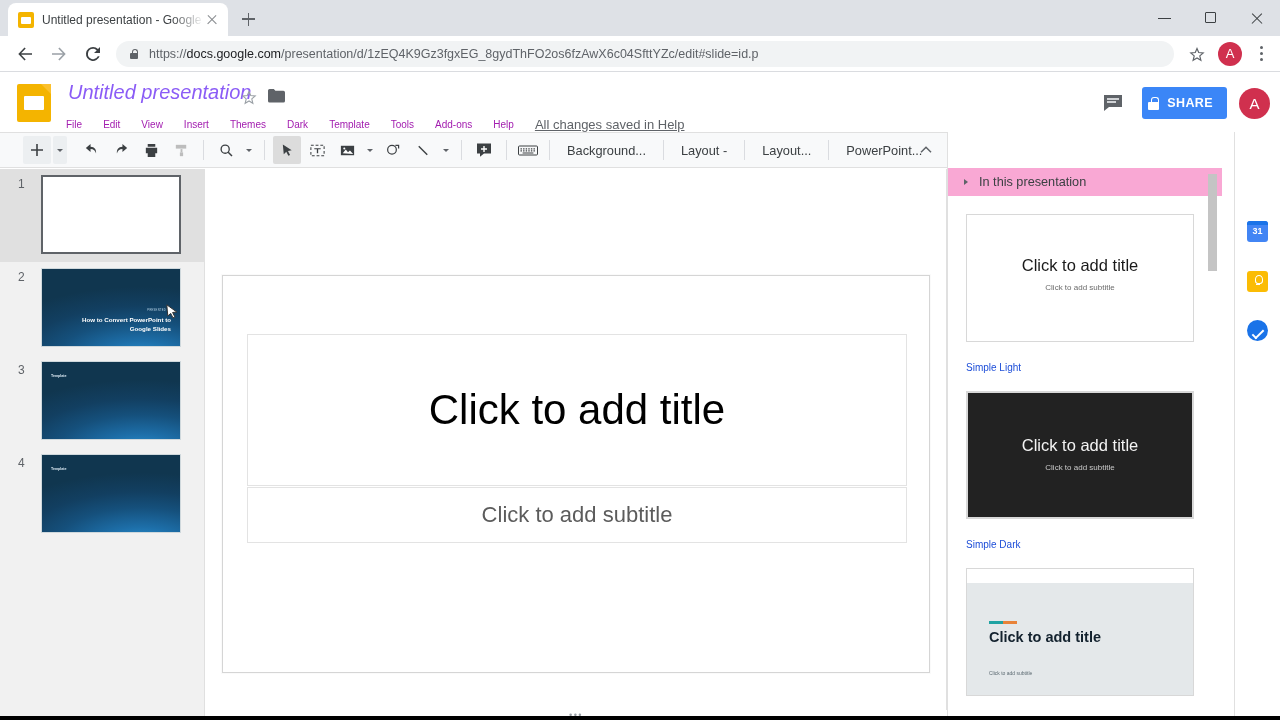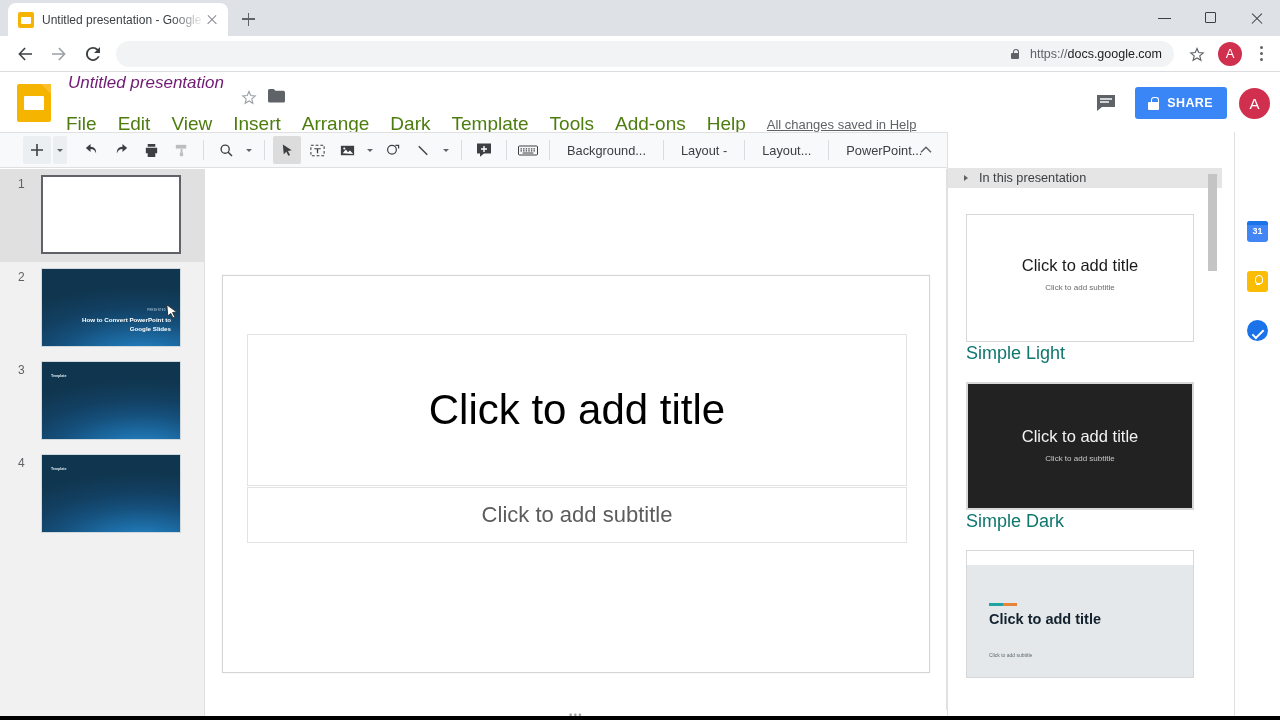--- a/index.html
+++ b/index.html
@@ -81,21 +81,21 @@
     display: flex; align-items: center;
     border-bottom: 1px solid #dadce0;
   }
   .nav-btn { width: 34px; height: 34px; position: relative; flex: 0 0 34px; }
   .nav-btn svg { position: absolute; left: 7px; top: 7px; }
   .omnibox {
     flex: 1; height: 26px; margin: 0 8px 0 6px;
     background: #f1f3f4; border-radius: 13px;
     display: flex; align-items: center; padding: 0 12px;
     font-size: 12.5px; color: #5f6368;
-    overflow: hidden; white-space: nowrap; justify-content: flex-end;
+    overflow: hidden; white-space: nowrap;
   }
   .lock { width: 12px; height: 12px; flex: 0 0 12px; margin-right: 9px; position: relative; }
   .lock::before {
     content: ""; position: absolute; left: 2px; top: 5px; width: 8px; height: 6px;
     background: #5f6368; border-radius: 1px;
   }
   .lock::after {
     content: ""; position: absolute; left: 3.6px; top: 1.2px; width: 4.8px; height: 5px;
     border: 1.3px solid #5f6368; border-bottom: 0; border-radius: 3px 3px 0 0;
   }
@@ -122,40 +122,40 @@
   }
   .gs-logo::after {
     content: ""; position: absolute; left: 7px; top: 12px; width: 20px; height: 14px;
     background: #fff; border-radius: 1px;
   }
   .gs-logo::before {
     content: ""; position: absolute; right: 0; top: 0; width: 10px; height: 10px;
     background: #fbc02d; clip-path: polygon(0 0, 100% 100%, 100% 0);
   }
   .doc-title {
-    position: absolute; left: 68px; top: 0;
-    font-size: 17px; color: #701a75; font-style: italic;
+    position: absolute; left: 68px; top: 8px;
+    font-size: 20px; color: #8b5cf6; font-style: italic;
   }
   .hdr-star { position: absolute; left: 240px; top: 15px; width: 18px; height: 18px; }
   .hdr-folder { position: absolute; left: 268px; top: 16px; width: 17px; height: 14px; }
   .menubar { position: absolute; left: 66px; top: 40px; display: flex; align-items: center; height: 22px; }
-  .menubar .mi { font-size: 19px; color: #4d7c0f; margin-right: 21px; white-space: nowrap; }
+  .menubar .mi { font-size: 10px; color: #a21caf; margin-right: 21px; white-space: nowrap; }
   .saved-note { font-size: 13px; color: #5f6368; text-decoration: underline; white-space: nowrap; }
 
   .hdr-right { position: absolute; right: 10px; top: 10px; display: flex; align-items: center; height: 40px; }
   .cmt-btn { width: 30px; height: 30px; position: relative; margin-right: 14px; }
   .present-grp { display: flex; align-items: center; background: #f1f3f4; border-radius: 3px; height: 31px; margin-right: 10px; }
   .present-btn { display: flex; align-items: center; padding: 0 13px 0 10px; height: 31px; }
   .pl-ico { width: 16px; height: 16px; background: #5f6368; border-radius: 1px; position: relative; margin-right: 8px; }
   .pl-ico::after { content:""; position:absolute; left:5.5px; top:4px; border-left: 6px solid #f1f3f4; border-top: 4px solid transparent; border-bottom: 4px solid transparent; }
   .present-lbl { font-size: 12.5px; color: #5f6368; letter-spacing: .4px; }
   .present-caret { width: 22px; height: 31px; border-left: 1px solid #dadce0; position: relative; }
   .share-btn {
     display: flex; align-items: center; height: 32px; background: #3b86f7;
-    border-radius: 3px; padding: 0 14px 0 13px; margin-right: 12px;
+    border-radius: 3px; padding: 0 14px 0 6px; margin-right: 12px;
   }
   .share-lock { width: 11px; height: 13px; margin-right: 8px; position: relative; }
   .share-lock::before { content:""; position:absolute; left:0; top:5px; width:11px; height:8px; background:#fff; border-radius:1px; }
   .share-lock::after { content:""; position:absolute; left:2.4px; top:0.5px; width:6px; height:6px; border:1.5px solid #fff; border-bottom:0; border-radius:3px 3px 0 0; }
   .share-lbl { font-size: 12.5px; color: #fff; font-weight: bold; letter-spacing: .4px; }
   .acct-avatar {
     width: 31px; height: 31px; border-radius: 50%; background: #d0304e;
     color: #fff; font-size: 15px; display: flex; align-items: center; justify-content: center;
   }
 
@@ -236,41 +236,41 @@
     background: #5f5c56; display: flex; align-items: center;
   }
   .themes-title { margin-left: 18px; font-size: 14px; color: #fff; font-weight: bold; }
   .themes-close { position: absolute; right: 13px; top: 10px; width: 16px; height: 16px; }
   .themes-close::before, .themes-close::after {
     content: ""; position: absolute; left: 1px; top: 7.4px; width: 14px; height: 1.7px; background: #fff;
   }
   .themes-close::before { transform: rotate(45deg); }
   .themes-close::after  { transform: rotate(-45deg); }
   .themes-group {
-    position: absolute; left: 0; top: 36px; width: 274px; height: 20px;
-    background: #e5e5e5; display: flex; align-items: center;
+    position: absolute; left: 0; top: 36px; width: 274px; height: 28px;
+    background: #f9a8d4; display: flex; align-items: center;
   }
   .grp-caret { margin-left: 16px; width: 0; height: 0; border-top: 3.4px solid transparent; border-bottom: 3.4px solid transparent; border-left: 4.2px solid #5f6368; }
   .grp-lbl { margin-left: 11px; font-size: 12.7px; color: #3c4043; }
   .themes-list { position: absolute; left: 0; top: 64px; width: 274px; height: 513px; overflow: hidden; }
   .th-item { position: relative; margin: 18px 0 0 18px; width: 228px; }
   .th-card { width: 228px; height: 128px; border: 1px solid #d8d8d8; position: relative; overflow: hidden; }
   .th-card.light { background: #fff; }
   .th-card.dark { background: #222222; border: 2px solid #d8d8d8; }
   .th-card.modern { background: #fff; }
   .th-card.modern .inner { position: absolute; left: 0; top: 14px; width: 228px; height: 114px; background: #e4e8ea; }
   .th-t { position: absolute; width: 100%; text-align: center; }
   .tt-light { top: 41px; font-size: 16.5px; color: #1a1a1a; }
   .ts-light { top: 68px; font-size: 8px; color: #6b6b6b; }
   .tt-dark { top: 43px; font-size: 16.5px; color: #f3f3f3; }
   .ts-dark { top: 70px; font-size: 8px; color: #c9c9c9; }
   .mod-rule { position: absolute; left: 22px; top: 38px; width: 28px; height: 2.5px; background: linear-gradient(to right, #20a3a3 0 50%, #e8833a 50% 100%); }
   .mod-title { position: absolute; left: 22px; top: 46px; font-size: 14.5px; color: #13222e; font-weight: bold; }
   .mod-sub { position: absolute; left: 22px; top: 87px; font-size: 5px; color: #5c6a72; }
-  .th-name { margin-top: 1px; font-size: 18px; color: #0f766e; }
+  .th-name { margin-top: 20px; font-size: 10px; color: #1d4ed8; }
   .themes-scroll {
     position: absolute; right: 17px; top: 42px; width: 9px; height: 97px;
     background: #c4c4c4; border-radius: 0;
   }
 
   
   .rail {
     position: absolute; left: 1234px; top: 59px; width: 46px; height: 661px;
     background: #fff; border-left: 1px solid #e0e0e0;
   }
@@ -326,20 +326,21 @@
   </div>
   <div class="nav-btn">
     <svg width="20" height="20" viewBox="0 0 20 20">
         <path d="M10 3a7 7 0 1 0 6.6 9.3h-1.8A5.2 5.2 0 1 1 10 4.8c1.5 0 2.8.6 3.7 1.6L11 9h6V3l-2 2a6.9 6.9 0 0 0-5-2z" fill="#3c4043"></path>
       </svg>
   </div>
   <div class="omnibox">
     <span class="lock"></span>
       <span>https://</span>
       <span class="url-strong">docs.google.com</span>
+      <span>/presentation/d/1zEQ4K9Gz3fgxEG_8gydThFO2os6fzAwX6c04SfttYZc/edit#slide=id.p</span>
   </div>
   <div class="tb-star">
     <svg width="18" height="18" viewBox="0 0 20 20" style="position:absolute;left:6px;top:6px">
         <path d="M10 14.4l-4.3 2.6 1.2-4.9-3.8-3.3 5-.4L10 3.8l1.9 4.6 5 .4-3.8 3.3 1.2 4.9z" fill="none" stroke="#5f6368" stroke-width="1.3"></path>
       </svg>
   </div>
   <div class="tb-avatar">A</div>
   <div class="tb-menu">
       <i></i>
       <i></i>
@@ -361,21 +362,21 @@
       <svg width="17" height="14" viewBox="0 0 17 14">
           <path d="M0 1.6A1.6 1.6 0 0 1 1.6 0h4.2l1.6 1.8h8A1.6 1.6 0 0 1 17 3.4V12a1.6 1.6 0 0 1-1.6 1.6H1.6A1.6 1.6 0 0 1 0 12z" fill="#5f6368"></path>
         </svg>
     </div>
 
     <div class="menubar">
       <span class="mi">File</span>
       <span class="mi">Edit</span>
       <span class="mi">View</span>
       <span class="mi">Insert</span>
-      <span class="mi">Arrange</span>
+      <span class="mi">Themes</span>
       <span class="mi">Dark</span>
       <span class="mi">Template</span>
       <span class="mi">Tools</span>
       <span class="mi">Add-ons</span>
       <span class="mi">Help</span>
       <span class="saved-note">All changes saved in Help</span>
     </div>
 
     <div class="hdr-right">
       <div class="cmt-btn">

